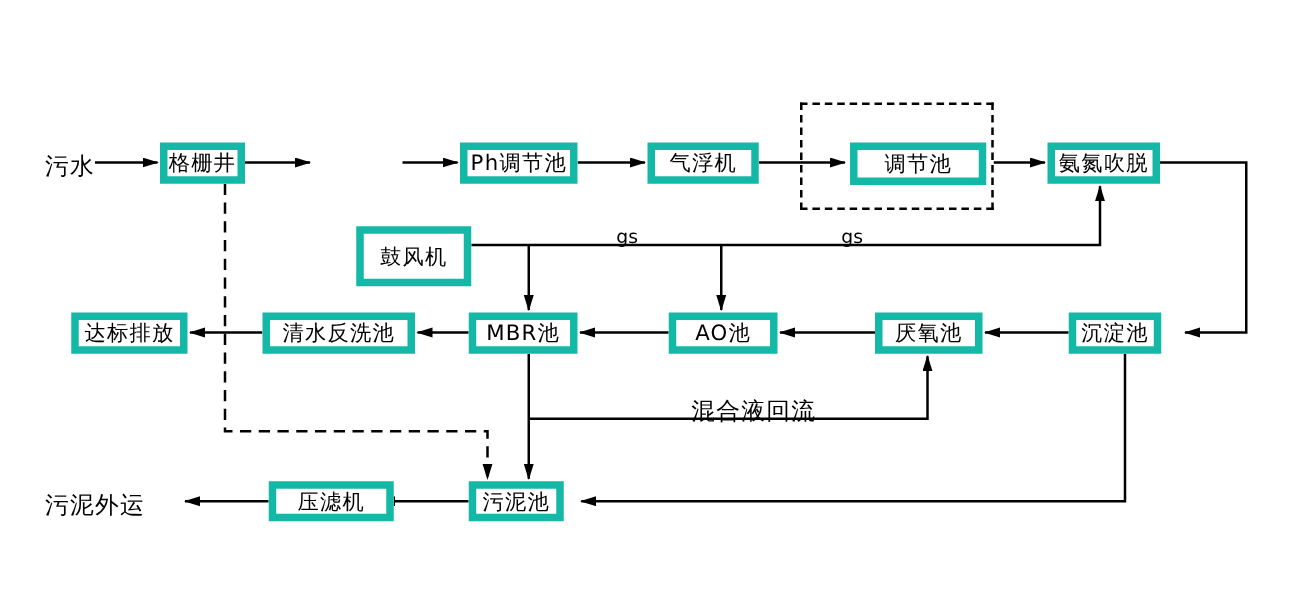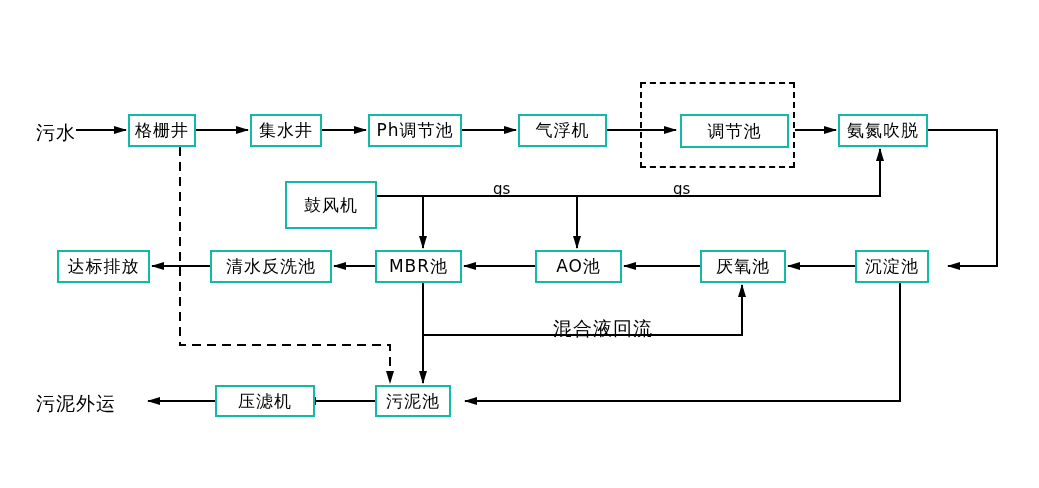--- a/index.html
+++ b/index.html
@@ -7,21 +7,21 @@
     position:relative;
     width:1039px;height:488px;
     background:#ffffff;
     font-family:"DejaVu Sans","Liberation Sans",sans-serif;
     color:#000;
     overflow:hidden;
   }
   svg.wires{position:absolute;left:0;top:0;width:1039px;height:488px;}
   .node{
     position:absolute;
-    border:2px solid #14b8a6;
+    border:6px solid #14b8a6;
     background:#fff;
     display:flex;align-items:center;justify-content:center;
     font-size:17px;
     letter-spacing:1px;
     white-space:nowrap;
     box-sizing:border-box;
   }
   .freelabel{
     position:absolute;
     font-size:19px;
@@ -78,21 +78,20 @@
 
   <div class="dashedgroup" style="left:640px;top:82px;width:155px;height:86px"></div>
 
   <div class="freelabel" style="left:36px;top:120px">污水</div>
   <div class="freelabel" style="left:36px;top:391px">污泥外运</div>
   <div class="gaslabel" style="left:493px;top:180px">gs</div>
   <div class="gaslabel" style="left:673px;top:180px">gs</div>
   <div class="freelabel" style="left:553px;top:316px">混合液回流</div>
 
   <div class="node" style="left:128px;top:114px;width:68px;height:33px">格栅井</div>
-  <div class="node" style="left:250px;top:114px;width:72px;height:33px">集水井</div>
   <div class="node" style="left:368px;top:114px;width:94px;height:33px">Ph调节池</div>
   <div class="node" style="left:518px;top:114px;width:89px;height:33px">气浮机</div>
   <div class="node" style="left:680px;top:114px;width:109px;height:34px">调节池</div>
   <div class="node" style="left:838px;top:114px;width:90px;height:33px">氨氮吹脱</div>
 
   <div class="node" style="left:285px;top:181px;width:92px;height:48px">鼓风机</div>
 
   <div class="node" style="left:57px;top:250px;width:93px;height:33px">达标排放</div>
   <div class="node" style="left:210px;top:250px;width:122px;height:33px">清水反洗池</div>
   <div class="node" style="left:375px;top:250px;width:87px;height:33px">MBR池</div>

